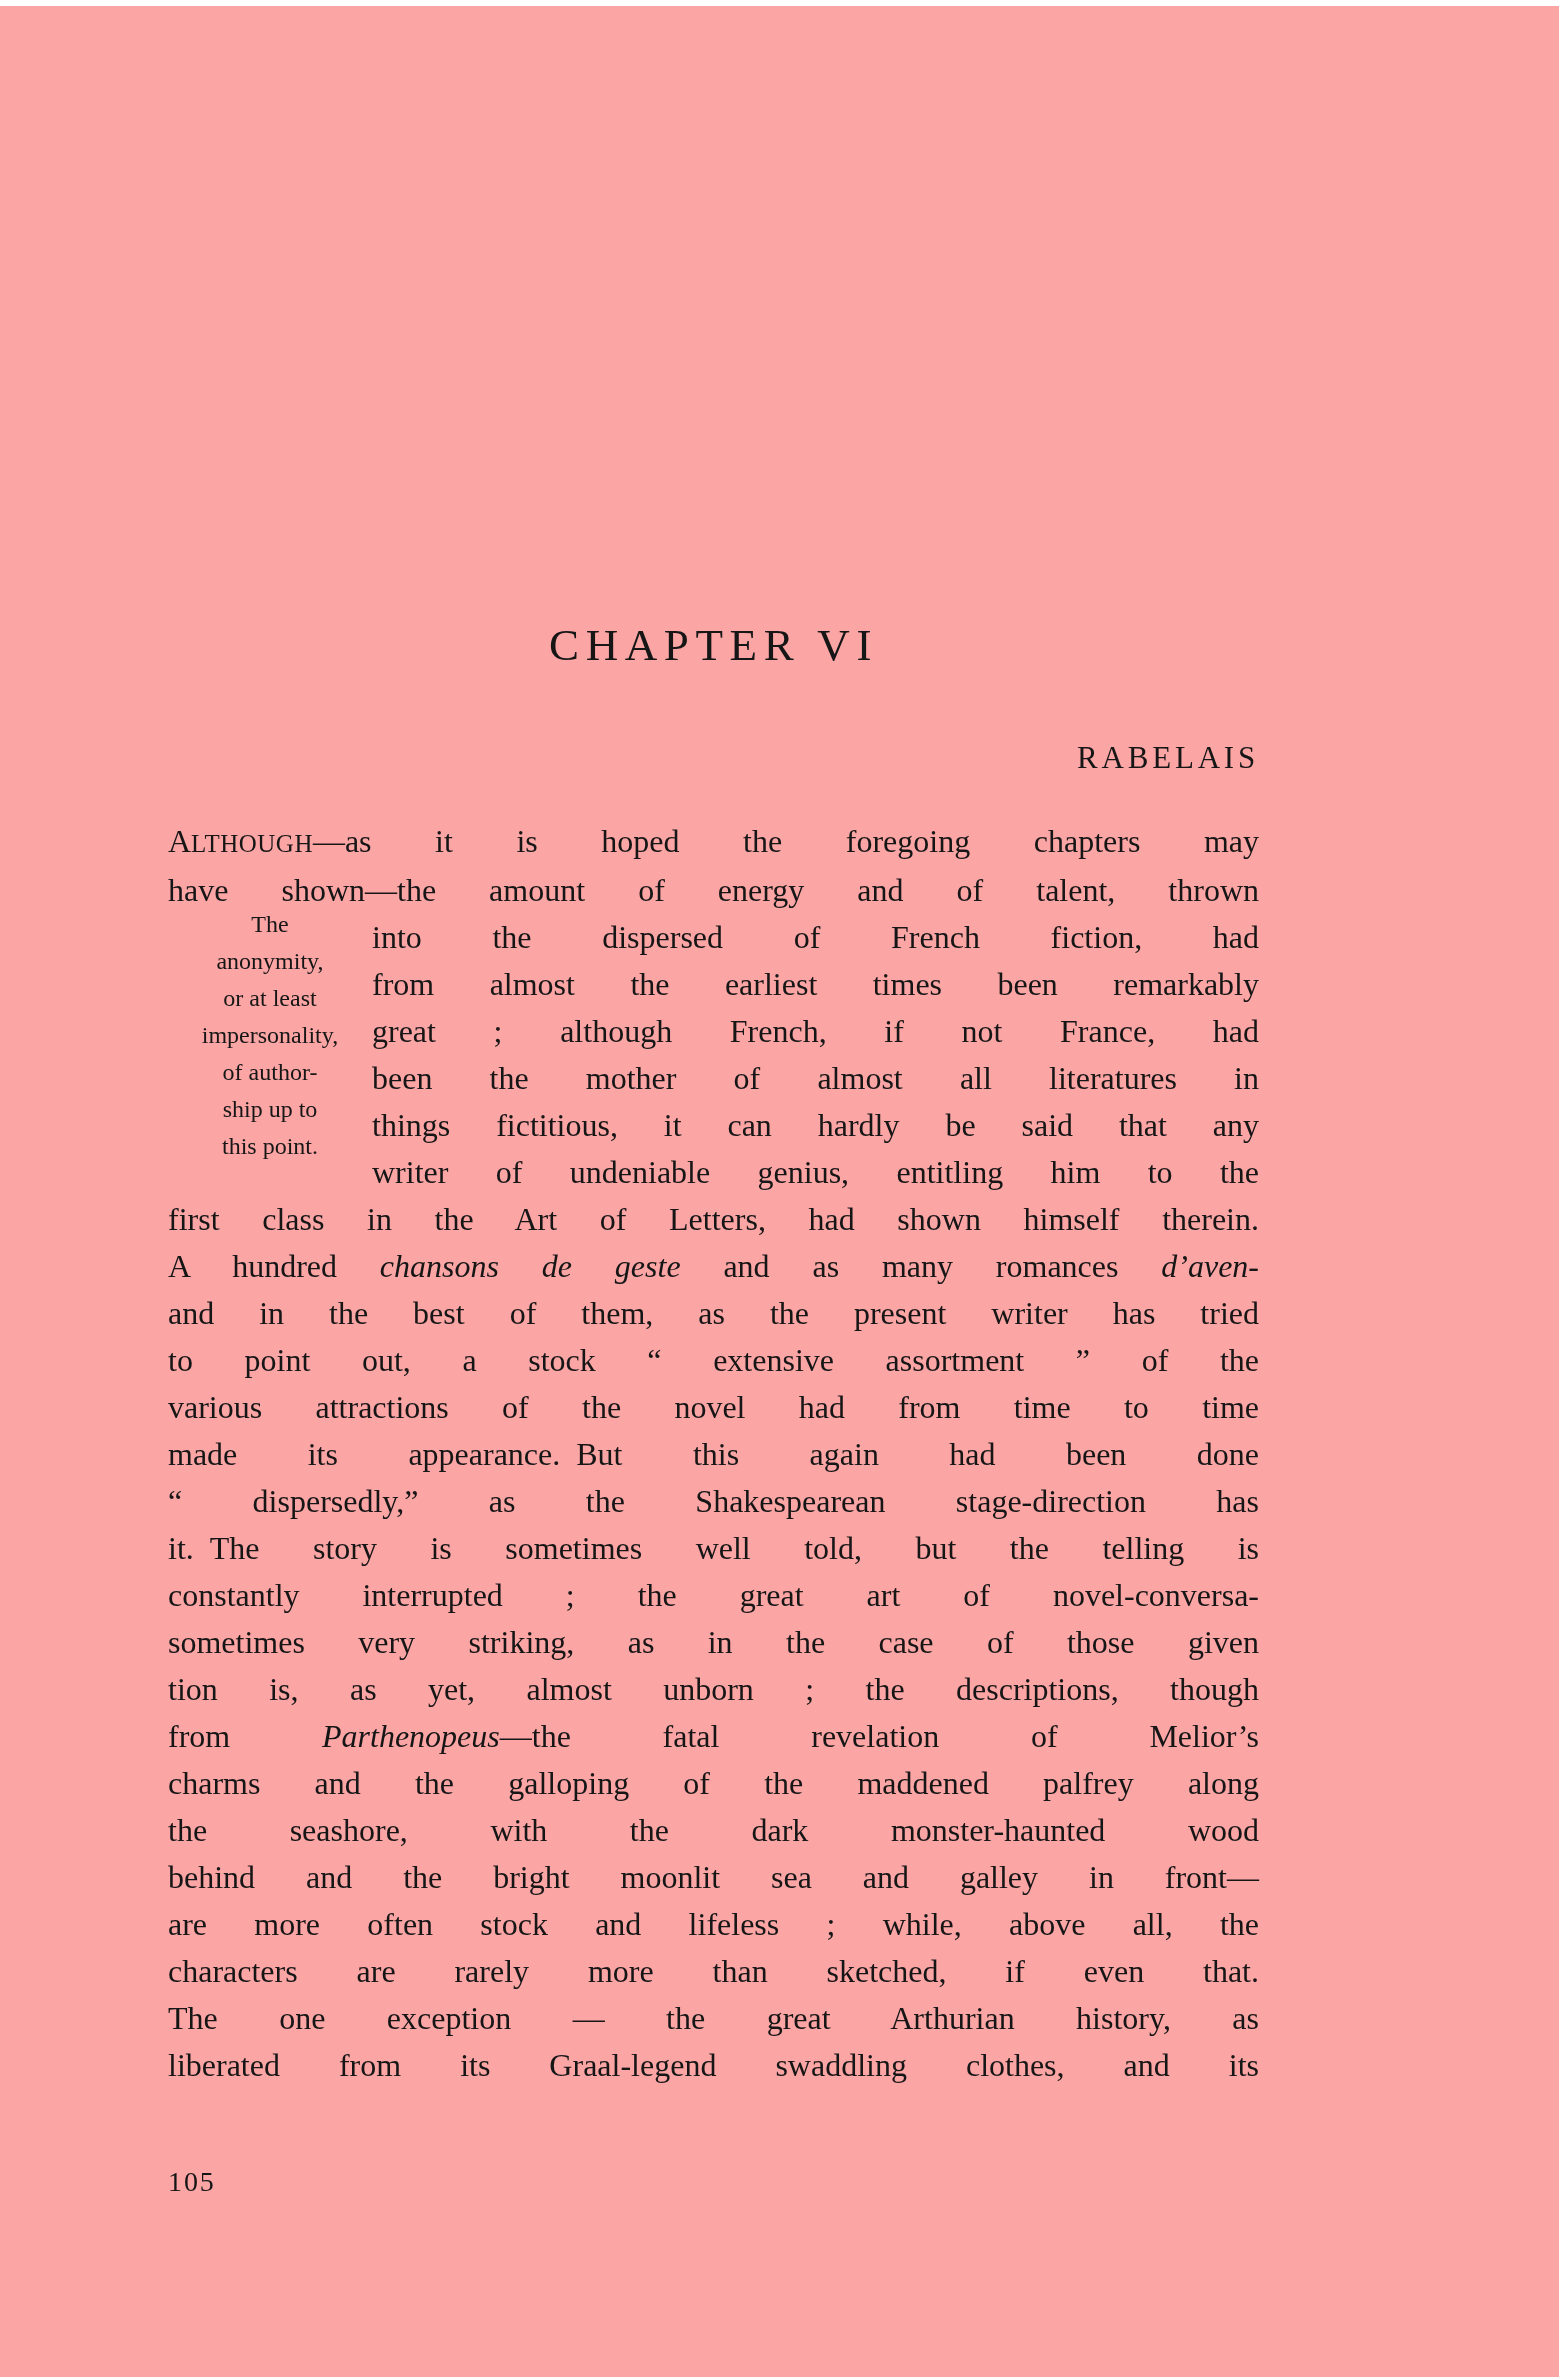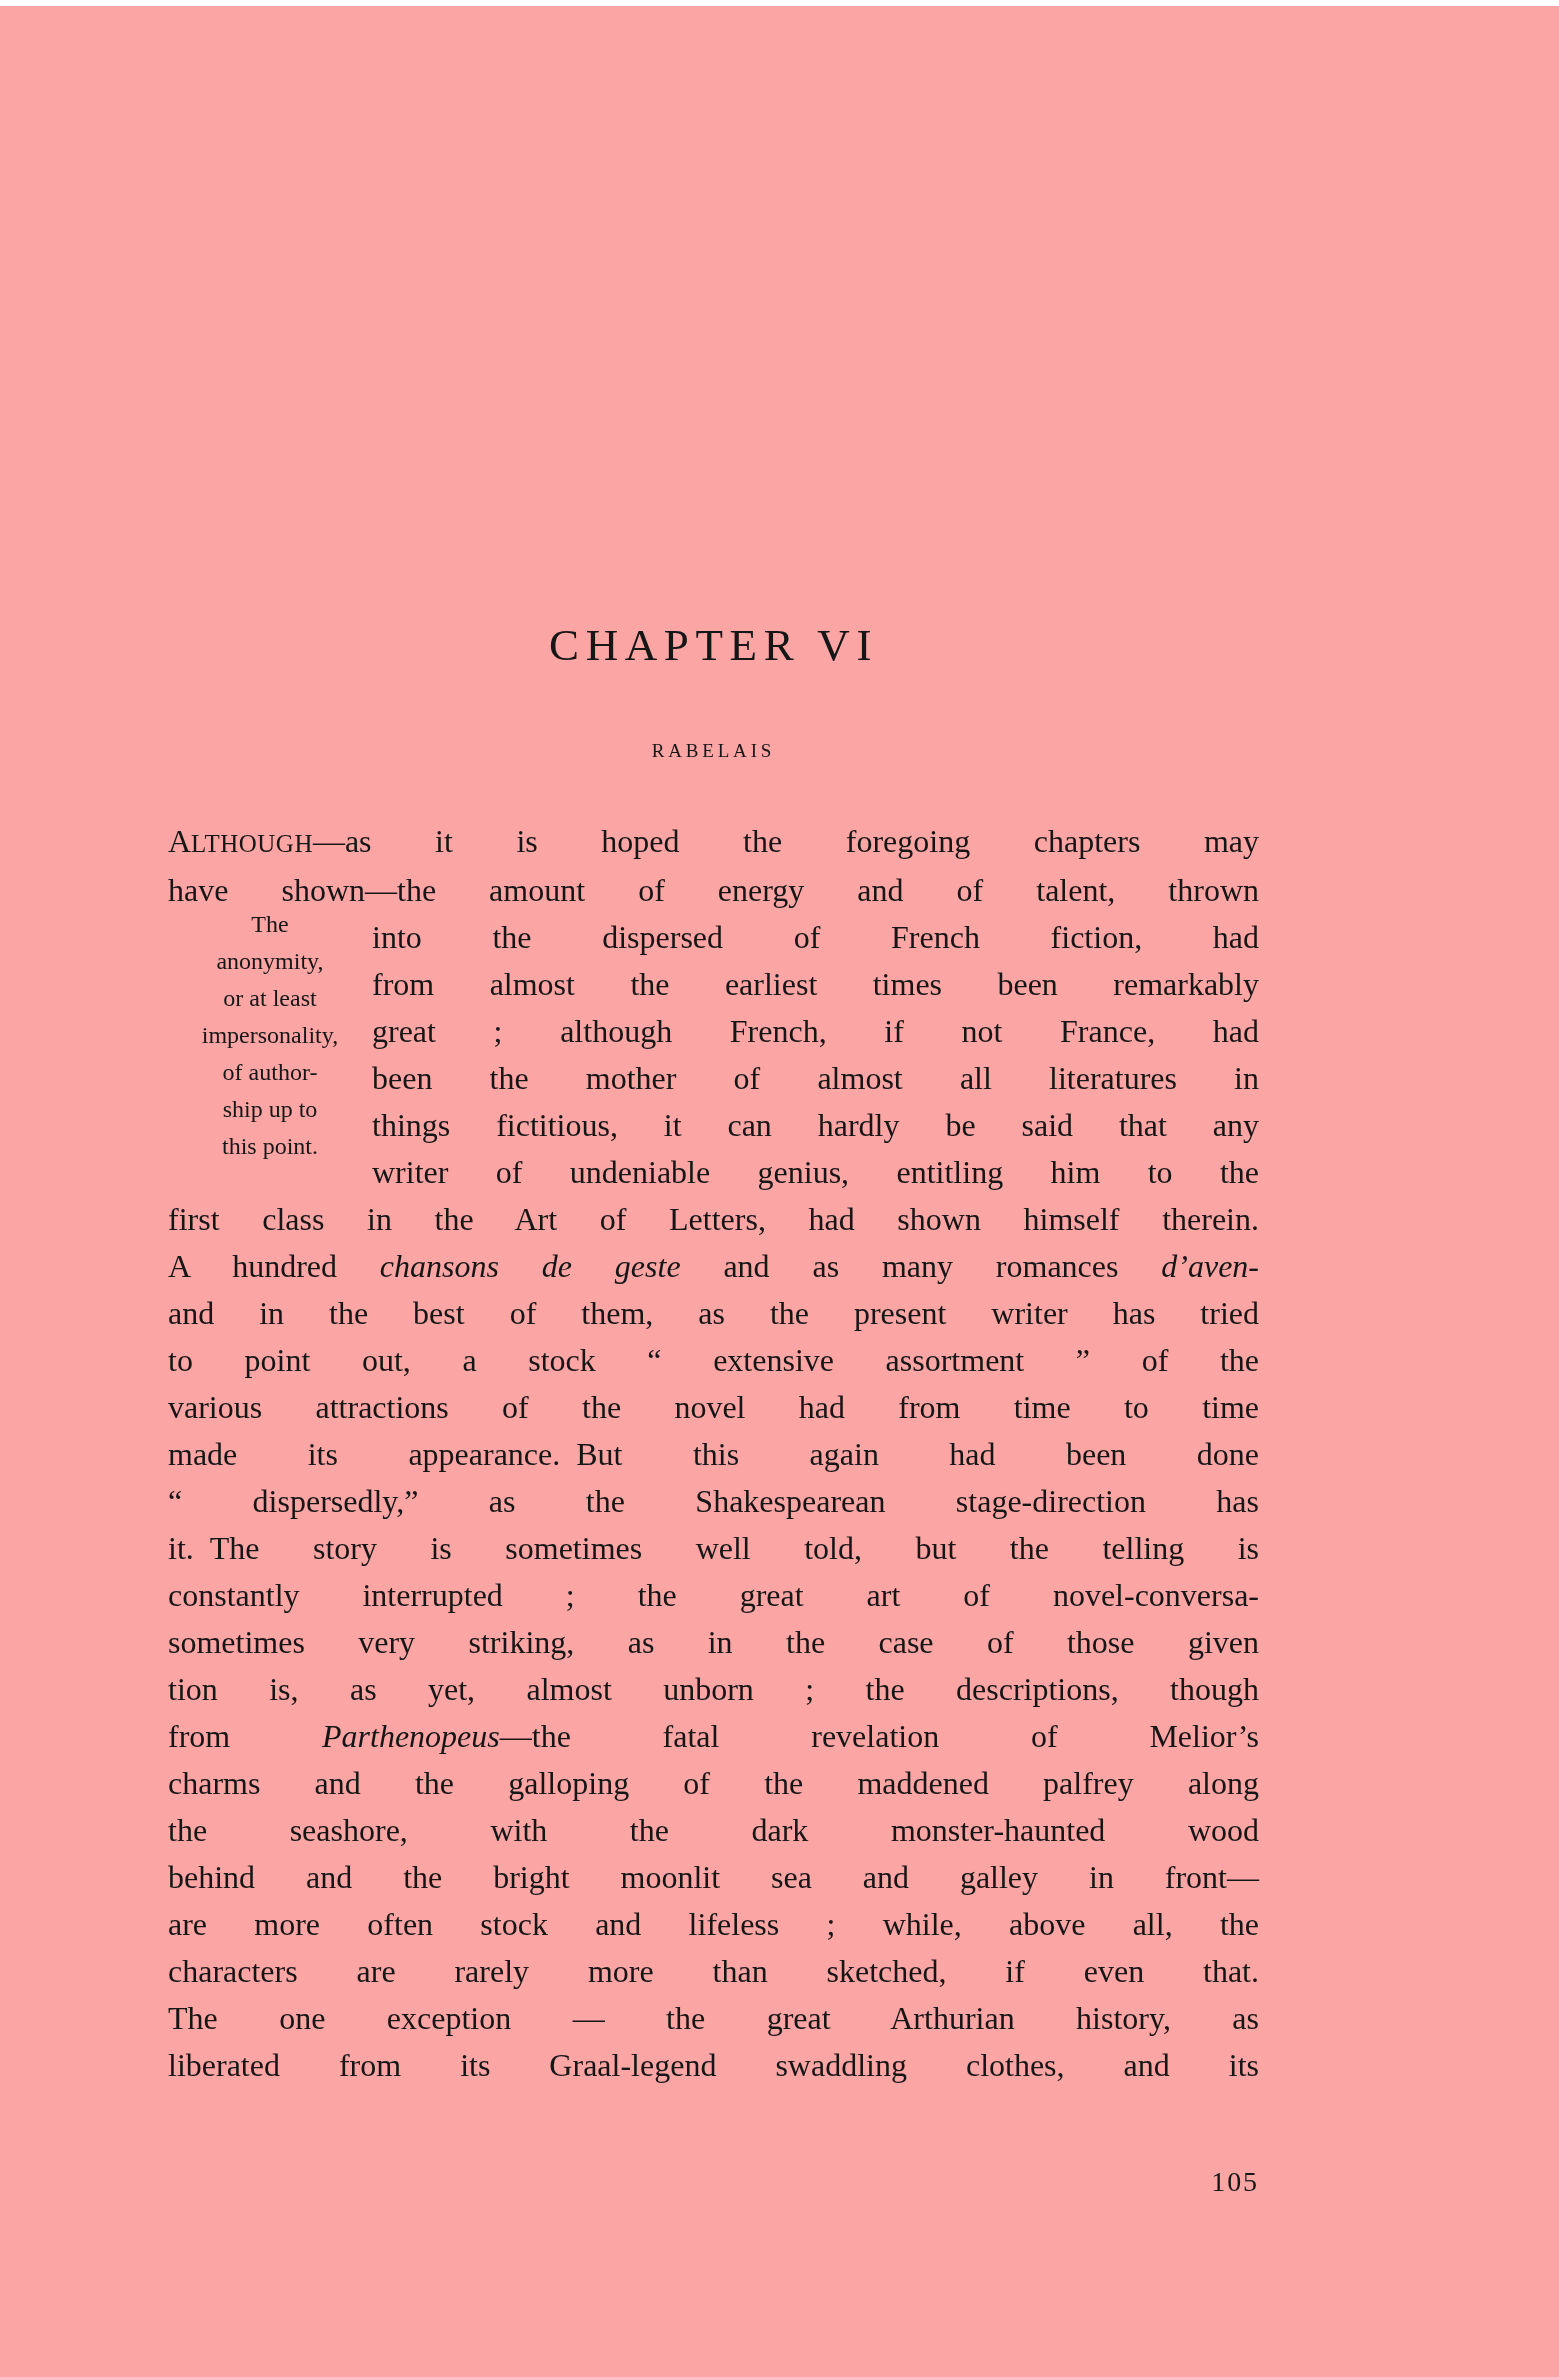--- a/index.html
+++ b/index.html
@@ -27,22 +27,22 @@
     font-weight: normal;
     letter-spacing: 6.6px;
     margin: 0;
     white-space: nowrap;
   }
   .chapter-subtitle {
     position: absolute;
     left: 168px;
     width: 1091px;
     top: 734px;
-    text-align: center;
-    font-size: 19px;
+    text-align: right;
+    font-size: 31px;
     font-weight: normal;
     letter-spacing: 3.8px;
     margin: 0;
   }
   .body-text {
     position: absolute;
     left: 168px;
     top: 812px;
     width: 1091px;
     font-size: 32px;
@@ -69,21 +69,21 @@
     line-height: 37px;
   }
   .side-line {
     text-align: center;
   }
   .page-number {
     position: absolute;
     left: 168px;
     width: 1091px;
     top: 2160px;
-    text-align: right;
+    text-align: left;
     font-size: 28px;
     letter-spacing: 1.9px;
   }
 </style>
 </head>
 <body>
 
 <div class="page">
 
   <h1 class="chapter-title">CHAPTER VI</h1>

